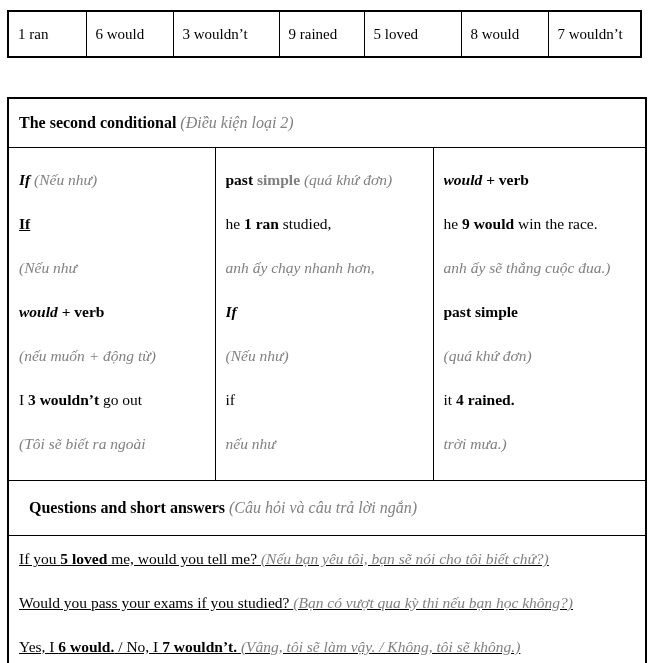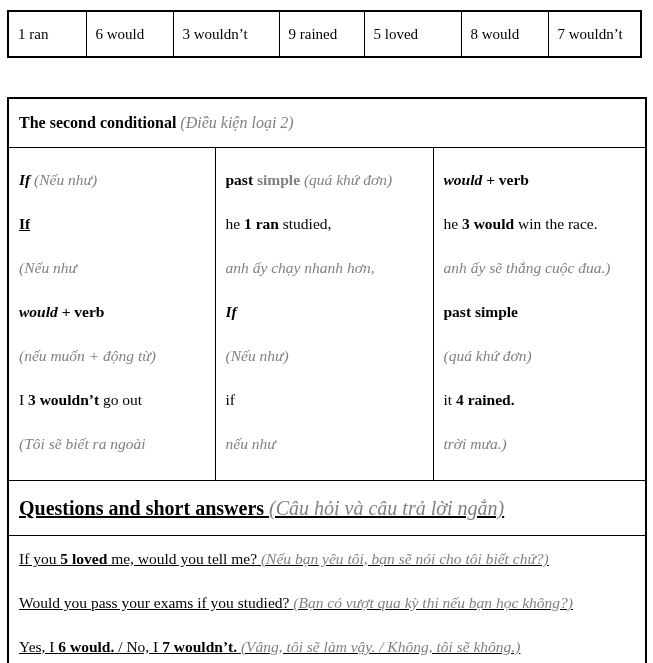--- a/index.html
+++ b/index.html
@@ -36,22 +36,22 @@
   .grammar td{border:1px solid #000;padding:0;margin-left:22px;}
   .row-title td{
     height:48px;line-height:48px;padding-left:10px;
     font-size:16px;white-space:nowrap;overflow:hidden;
   }
   .row-grid td{
     height:322px;padding:10px 4px 0 10px;overflow:hidden;
   }
   .grid-para{line-height:44px;height:44px;white-space:nowrap;overflow:hidden;}
   .row-qhead td{
-    height:54px;line-height:54px;padding-left:10px;
-    font-size:20px;white-space:nowrap;overflow:hidden;text-decoration:underline;
+    height:54px;line-height:54px;padding-left:20px;
+    font-size:16px;white-space:nowrap;overflow:hidden;
   }
   .row-qa td{
     height:131px;padding:1px 4px 0 10px;overflow:hidden;
   }
   .qa-line{line-height:44px;height:44px;white-space:nowrap;overflow:hidden;text-decoration:underline;}
 
   
   .p{font-weight:normal;font-style:normal;color:var(--ink);}
   .b{font-weight:bold;color:var(--ink);}
   .bi{font-weight:bold;font-style:italic;color:var(--ink);}
@@ -111,21 +111,21 @@
       <div class="grid-para"><span class="b">past </span><span class="bg">simple</span><span class="p"> </span><span class="gi">(quá khứ đơn)</span></div>
       <div class="grid-para"><span class="p">he </span><span class="b">1 ran</span><span class="p"> studied,</span></div>
       <div class="grid-para"><span class="gi">anh ấy chạy nhanh hơn,</span></div>
       <div class="grid-para"><span class="bi">If</span></div>
       <div class="grid-para"><span class="gi">(Nếu như)</span></div>
       <div class="grid-para"><span class="p">if</span></div>
       <div class="grid-para"><span class="gi">nếu như</span></div>
     </td>
     <td>
       <div class="grid-para"><span class="bi">would</span><span class="b"> + verb</span></div>
-      <div class="grid-para"><span class="p">he </span><span class="b">3 would</span><span class="p"> win the race.</span></div>
+      <div class="grid-para"><span class="p">he </span><span class="b">9 would</span><span class="p"> win the race.</span></div>
       <div class="grid-para"><span class="gi">anh ấy sẽ thắng cuộc đua.)</span></div>
       <div class="grid-para"><span class="b">past simple</span></div>
       <div class="grid-para"><span class="gi">(quá khứ đơn)</span></div>
       <div class="grid-para"><span class="p">it </span><span class="b">4 rained.</span></div>
       <div class="grid-para"><span class="gi">trời mưa.)</span></div>
     </td>
   </tr>
 
   <tr class="row-qhead">
     <td colspan="3"><span class="b">Questions and short answers</span><span class="p"> </span><span class="gi">(Câu hỏi và câu trả lời ngắn)</span></td>

